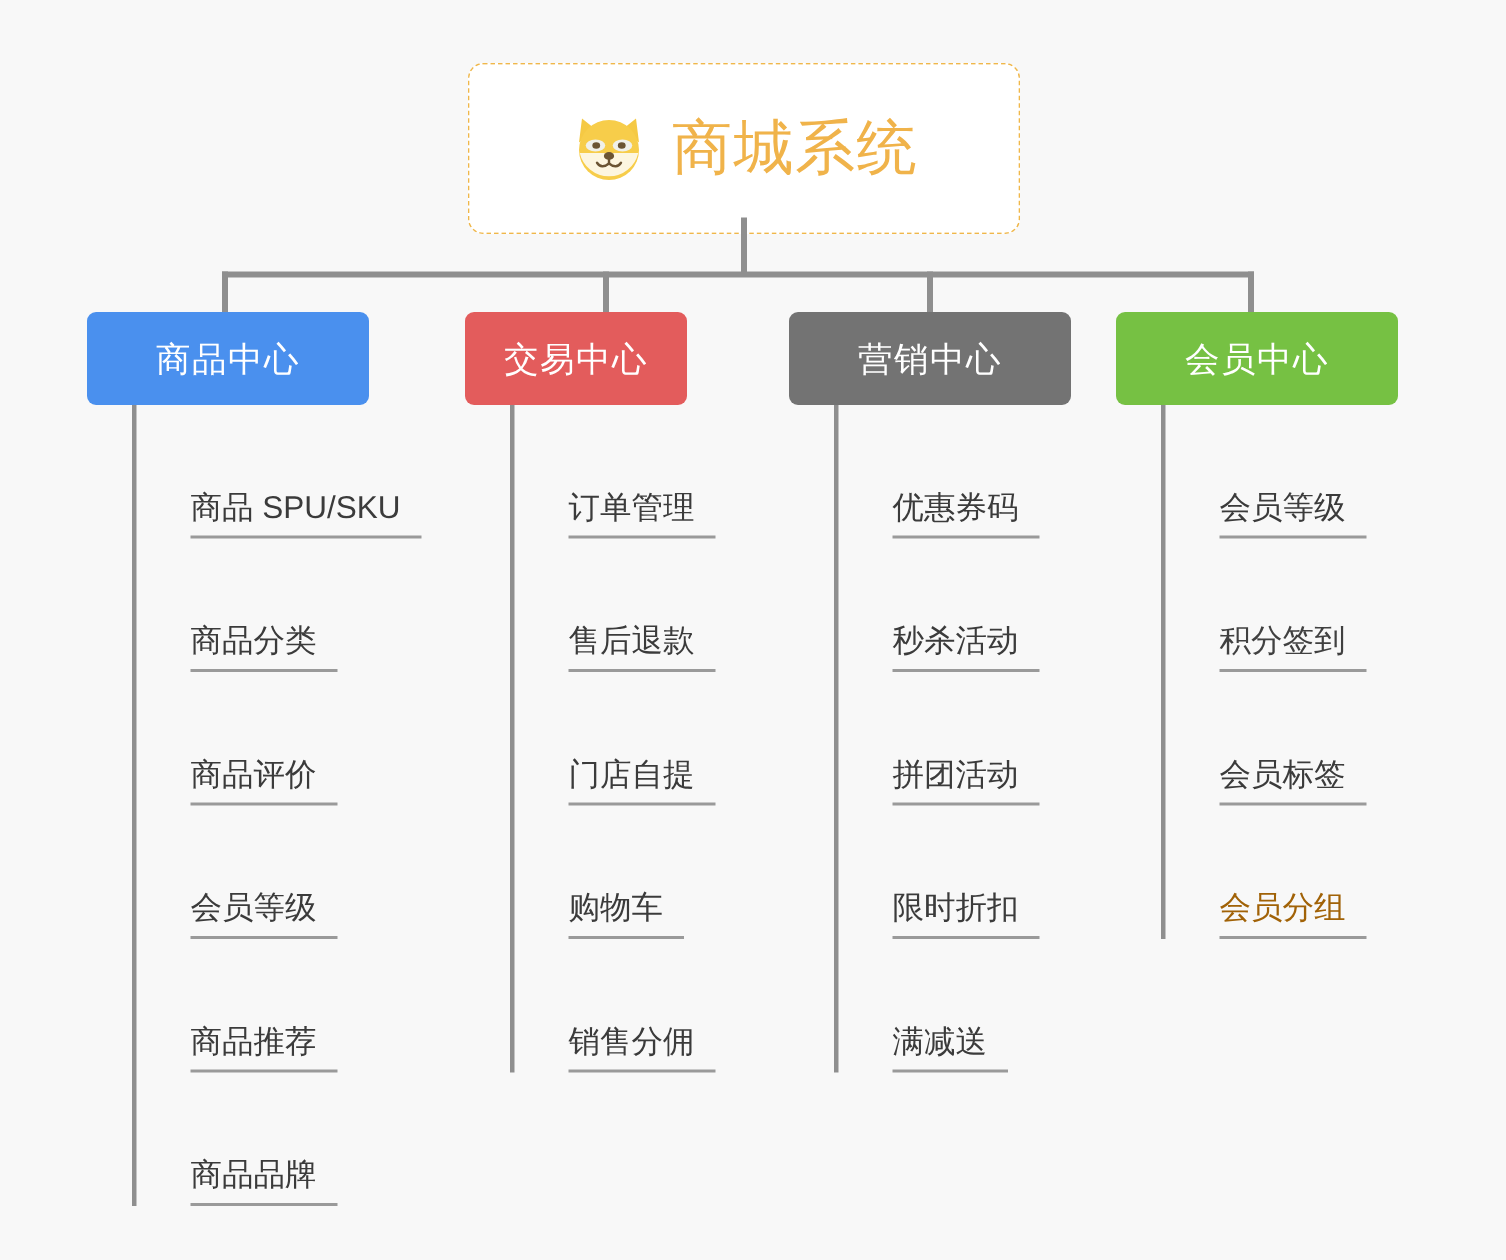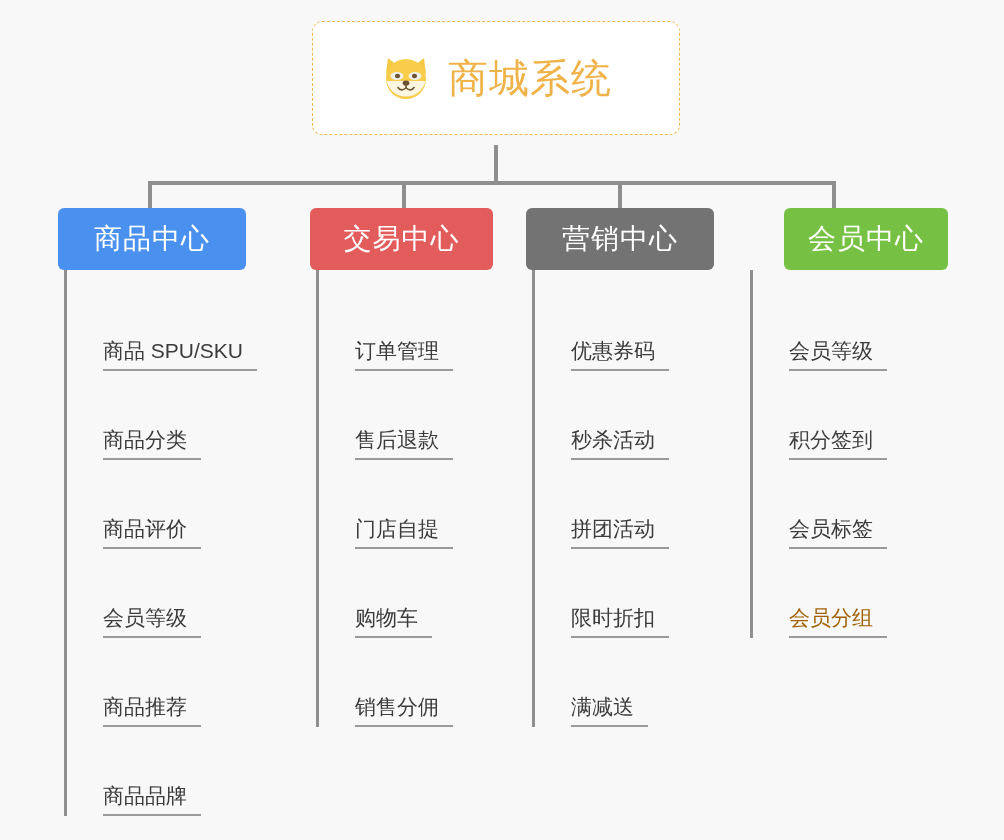--- a/index.html
+++ b/index.html
@@ -20,21 +20,21 @@
   #canvas {
     position: relative;
     width: 1004px;
     height: 840px;
   }
 
   
   .root-node {
     position: absolute;
     left: 312px;
-    top: 21px;
+    top: 42px;
     width: 368px;
     height: 114px;
     background: #ffffff;
     border: 1px dashed #f0b74a;
     border-radius: 10px;
     display: flex;
     align-items: center;
     justify-content: center;
     gap: 16px;
   }
@@ -84,30 +84,30 @@
     width: 220px;
   }
 
   .cat-box {
     height: 62px;
     border-radius: 6px;
     display: flex;
     align-items: center;
     justify-content: center;
     color: #ffffff;
-    font-size: 28px;
+    font-size: 23px;
     letter-spacing: 1px;
     line-height: 1;
   }
 
   .leaf-list {
     position: relative;
-    margin-left: 6px;
+    margin-left: 30px;
     border-left: 3px solid #8f8f8f;
-    padding-top: 12px;
+    padding-top: 0;
   }
 
   .leaf {
     height: 89px;
     display: flex;
     align-items: flex-end;
     padding-left: 36px;
   }
 
   .leaf-text {
@@ -115,23 +115,23 @@
     color: #3b3b3b;
     line-height: 1.15;
     padding-bottom: 6px;
     border-bottom: 2px solid #9a9a9a;
     white-space: nowrap;
     padding-right: 14px;
   }
 
   
   .col-1 .cat-box { width: 188px; }
-  .col-2 .cat-box { width: 183px; }
+  .col-2 .cat-box { width: 148px; }
   .col-3 .cat-box { width: 188px; }
-  .col-4 .cat-box { width: 164px; margin-left: 40px; }
+  .col-4 .cat-box { width: 188px; }
 </style>
 </head>
 <body style="background: rgb(248, 248, 248);">
 
 <div id="canvas">
 
   <div class="root-node" style="border-color: rgb(240, 183, 74); background: rgb(255, 255, 255);">
     <span class="root-emoji">
       <svg viewBox="0 0 52 52" width="52" height="52" aria-hidden="true">
 

